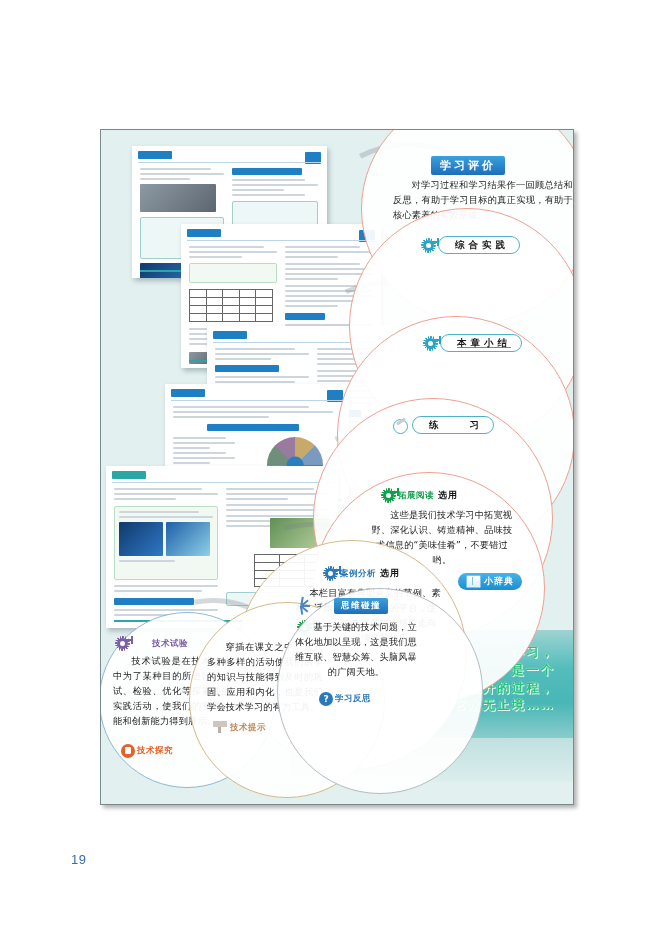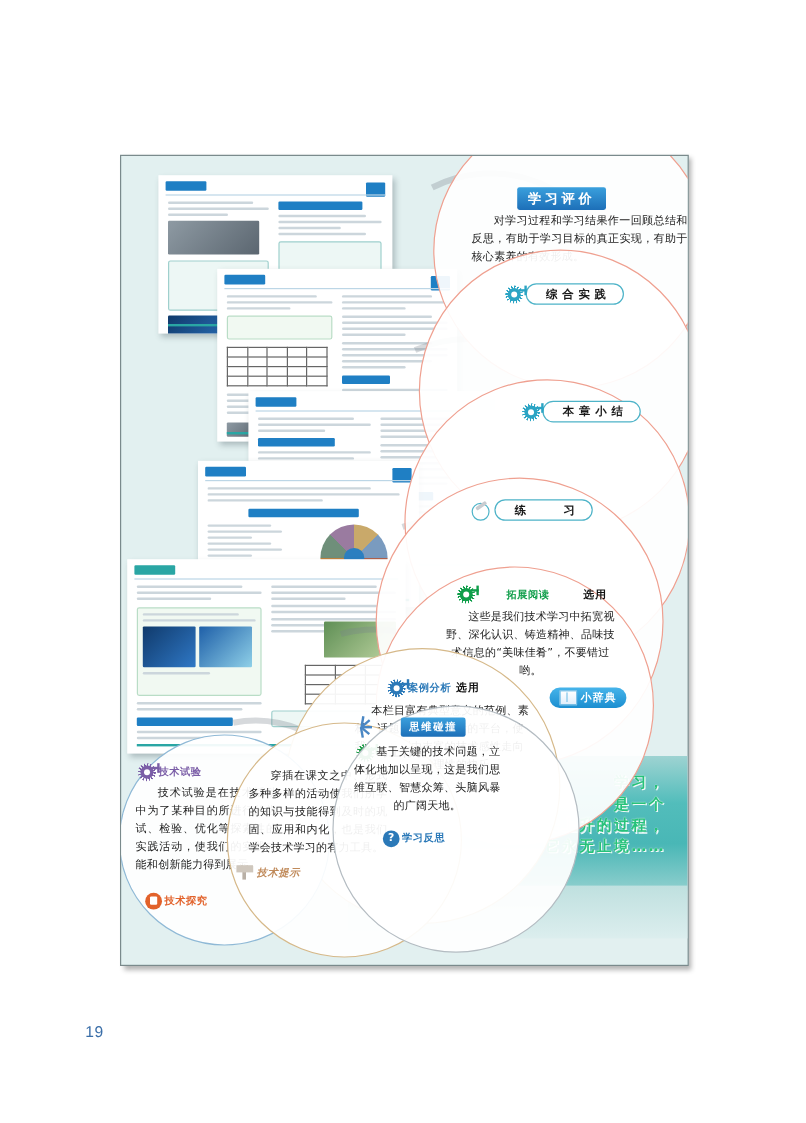--- a/index.html
+++ b/index.html
@@ -440,38 +440,38 @@
     <span class="gear">
       <i class="teeth"></i>
         <i class="ring"></i>
         <i class="hole"></i>
         <span class="arm"></span>
     </span>
     <span class="outline-pill">综合实践</span>
   </div>
 
   <div class="circ c-pink" style="left:236px;top:186px;width:238px;height:238px;"></div>
-  <div class="badge" style="left:334px;top:204px;color:#2ba4c4;">
+  <div class="badge" style="left:322px;top:204px;color:#2ba4c4;text-decoration:underline;">
     <span class="gear">
       <i class="teeth"></i>
         <i class="ring"></i>
         <i class="hole"></i>
         <span class="arm"></span>
     </span>
     <span class="outline-pill">本章小结</span>
   </div>
 
   <div class="circ c-pink" style="left:212px;top:268px;width:240px;height:240px;"></div>
   <div class="badge" style="left:292px;top:286px;">
     <span class="ico-pen"></span>
     <span class="outline-pill">练　　习</span>
   </div>
 
   <div class="circ c-pink" style="left:212px;top:342px;width:232px;height:232px;"></div>
-  <div class="badge" style="left:280px;top:358px;color:#0f9e4a;gap:24px;">
+  <div class="badge" style="left:280px;top:358px;color:#0f9e4a;">
     <span class="gear">
       <i class="teeth"></i>
         <i class="ring"></i>
         <i class="hole"></i>
         <span class="arm"></span>
     </span>
     <span class="lbl-green">拓展阅读</span>
     <span class="opt">选用</span>
   </div>
   <div class="ctext" style="left:268px;top:378px;width:146px;text-align:center;">
@@ -499,21 +499,21 @@
   </div>
 
   <div class="circ c-blue" style="left:-2px;top:482px;width:176px;height:176px;"></div>
   <div class="badge" style="left:14px;top:506px;color:#7b5ea7;">
     <span class="gear">
       <i class="teeth"></i>
         <i class="ring"></i>
         <i class="hole"></i>
         <span class="arm"></span>
     </span>
-    <span class="lbl-green" style="color:#7b5ea7;">技术试验</span>
+    <span class="lbl-green" style="color:#7b5ea7;margin-left:20px;">技术试验</span>
   </div>
   <div class="ctext" style="left:12px;top:524px;width:118px;">
     <p>技术试验是在技术活动中为了某种目的所进行的尝试、检验、优化等探索性的实践活动，使我们的实践才能和创新能力得到展示。</p>
   </div>
   <div class="badge" style="left:20px;top:614px;color:#e2622b;">
     <span class="ico-lock"></span>
     <span class="lbl-green" style="color:#e2622b;">技术探究</span>
   </div>
 
   <div class="circ c-tan" style="left:88px;top:472px;width:196px;height:196px;"></div>
@@ -522,21 +522,21 @@
       <i class="teeth"></i>
         <i class="ring"></i>
         <i class="hole"></i>
         <span class="arm"></span>
     </span>
     <span class="lbl-dark" style="font-weight:bold;font-size:9.5px;letter-spacing:1px;">马上行动</span>
   </div>
   <div class="ctext" style="left:106px;top:510px;width:116px;">
     <p>穿插在课文之中、形式多种多样的活动使我们所学的知识与技能得到及时的巩固、应用和内化，也是我们学会技术学习的有力工具。</p>
   </div>
-  <div class="badge" style="left:96px;top:591px;font-style:italic;">
+  <div class="badge" style="left:112px;top:591px;">
     <span class="ico-plant"></span>
     <span class="lbl-green" style="color:#c08a5a;">技术提示</span>
   </div>
 
   <div class="circ c-gray" style="left:176px;top:458px;width:206px;height:206px;"></div>
   <div class="badge" style="left:192px;top:468px;gap:20px;">
     <span class="ico-spark">
       <i style="transform:rotate(0deg);"></i>
       <i style="transform:rotate(40deg);"></i>
       <i style="transform:rotate(80deg);"></i>

